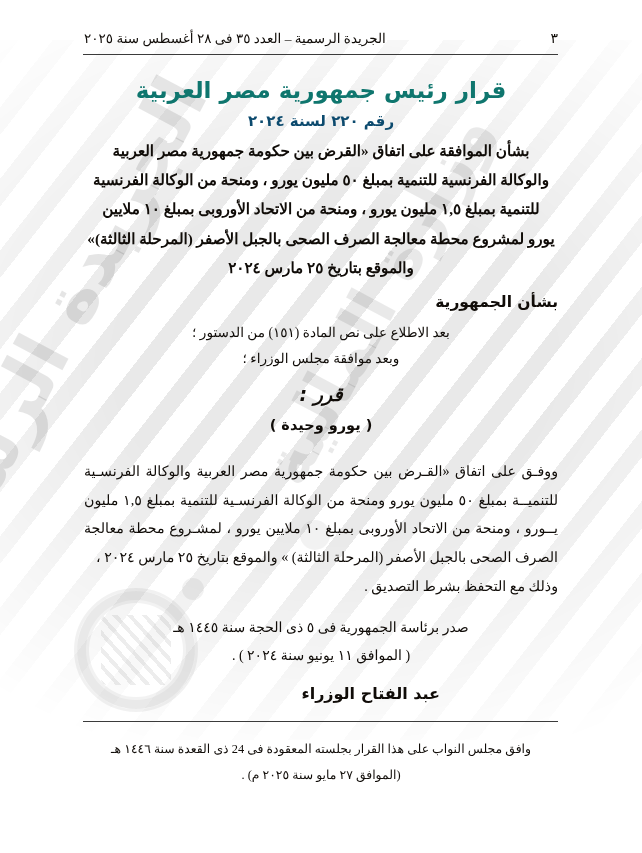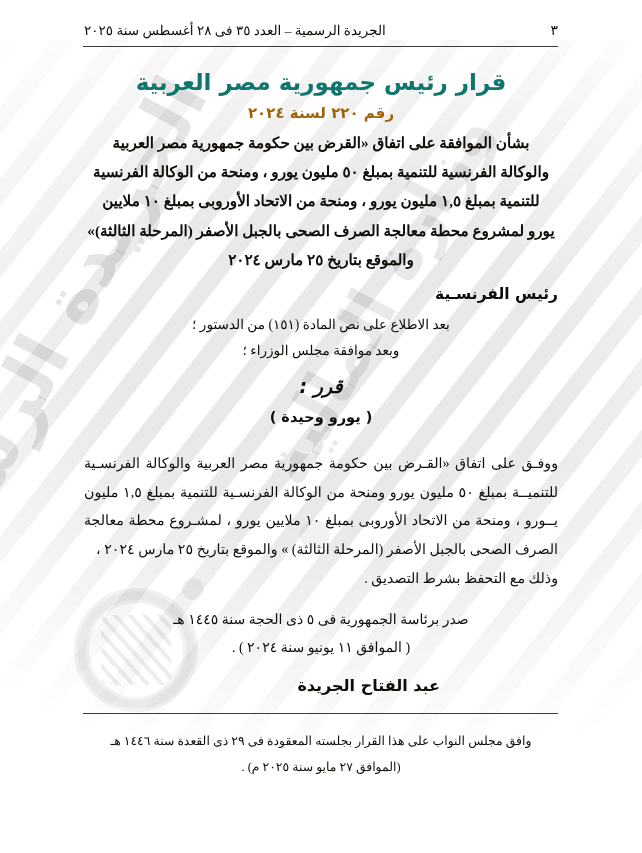--- a/index.html
+++ b/index.html
@@ -108,21 +108,21 @@
     width: 30px;
     height: 30px;
     border-radius: 50%;
     background: rgba(0,0,0,0.05);
   }
 
   
   .content {
     position: relative;
     z-index: 2;
-    padding: 4px 84px;
+    padding: 12px 84px;
     box-sizing: border-box;
   }
 
   
   .masthead {
     display: flex;
     align-items: baseline;
     justify-content: space-between;
     flex-direction: row-reverse;
     padding-top: 18px;
@@ -154,21 +154,21 @@
     margin-top: 22px;
     letter-spacing: 0;
     color: #0f766e;
   }
   .doc-subtitle {
     text-align: center;
     font-family: "DejaVu Sans", sans-serif;
     font-weight: bold;
     font-size: 15px;
     margin-top: 9px;
-    color: #a16207;
+    color: #0c4a6e;
   }
 
   .preamble {
     margin-top: 6px;
     font-size: 15.2px;
     font-weight: bold;
     line-height: 1.92;
     text-align: center;
     font-family: "Liberation Serif", serif;
   }
@@ -281,43 +281,43 @@
     <div class="doc-subtitle">رقم ٢٢٠ لسنة ٢٠٢٤</div>
 
     <div class="preamble">
       <div>بشأن الموافقة على اتفاق «القرض بين حكومة جمهورية مصر العربية</div>
       <div>والوكالة الفرنسية للتنمية بمبلغ ٥٠ مليون يورو ، ومنحة من الوكالة الفرنسية</div>
       <div>للتنمية بمبلغ ١,٥ مليون يورو ، ومنحة من الاتحاد الأوروبى بمبلغ ١٠ ملايين</div>
       <div>يورو لمشروع محطة معالجة الصرف الصحى بالجبل الأصفر (المرحلة الثالثة)»</div>
       <div>والموقع بتاريخ ٢٥ مارس ٢٠٢٤</div>
     </div>
 
-    <div class="signer-line">رئيس الفرنسـية</div>
+    <div class="signer-line">بشأن الجمهورية</div>
 
     <div class="whereas">
       <div>بعد الاطلاع على نص المادة (١٥١) من الدستور ؛</div>
       <div>وبعد موافقة مجلس الوزراء ؛</div>
     </div>
 
     <div class="decided">قرر :</div>
     <div class="article-heading">( يورو وحيدة )</div>
 
     <div class="body-para">
       <span>ووفـق على اتفاق «القـرض بين حكومة جمهورية مصر العربية والوكالة الفرنسـية للتنميــة بمبلغ ٥٠ مليون يورو ومنحة من الوكالة الفرنسـية للتنمية بمبلغ ١,٥ مليون يــورو ، ومنحة من الاتحاد الأوروبى بمبلغ ١٠ ملايين يورو ، لمشـروع محطة معالجة الصرف الصحى بالجبل الأصفر (المرحلة الثالثة) » والموقع بتاريخ ٢٥ مارس ٢٠٢٤ ،</span>
       <span class="last-line">وذلك مع التحفظ بشرط التصديق .</span>
     </div>
 
     <div class="issued">
       <div>صدر برئاسة الجمهورية فى  ٥  ذى الحجة سنة ١٤٤٥ هـ</div>
       <div>( الموافق ١١ يونيو سنة ٢٠٢٤ ) .</div>
     </div>
 
-    <div class="signature">عبد الفتاح الجريدة</div>
+    <div class="signature">عبد الفتاح الوزراء</div>
 
     <hr class="bottom-rule">
 
     <div class="footnote">
-      <div>وافق مجلس النواب على هذا القرار بجلسته المعقودة فى ٢٩ ذى القعدة سنة ١٤٤٦ هـ</div>
+      <div>وافق مجلس النواب على هذا القرار بجلسته المعقودة فى 24 ذى القعدة سنة ١٤٤٦ هـ</div>
       <div>(الموافق ٢٧ مايو سنة ٢٠٢٥ م) .</div>
     </div>
 
   </div>
 </div>
 
 </body></html>

